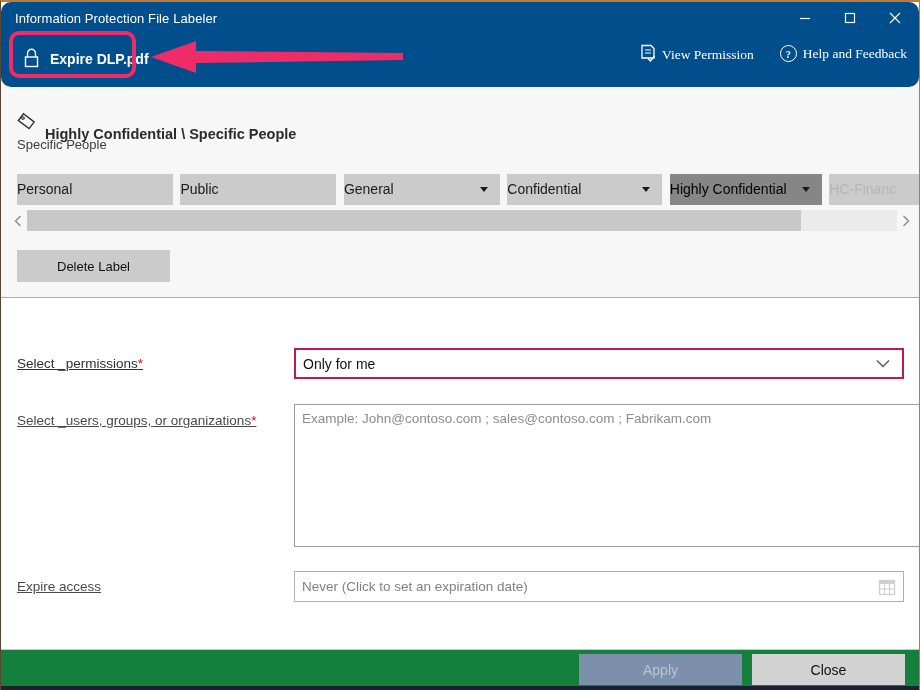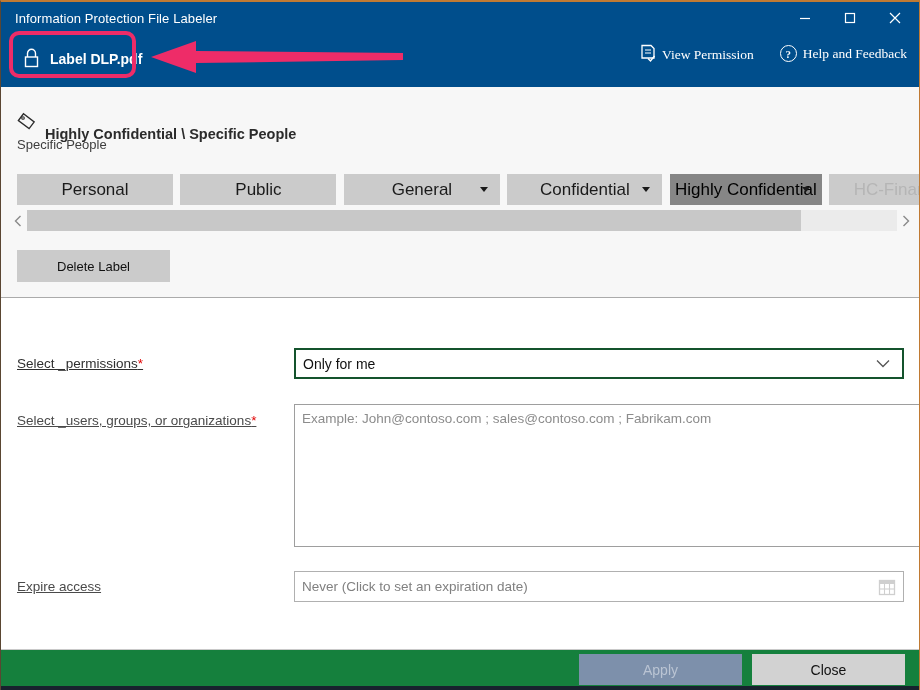--- a/index.html
+++ b/index.html
@@ -3,21 +3,21 @@
 <meta charset="utf-8">
 <style>
   * { margin:0; padding:0; box-sizing:border-box; }
   html,body { width:920px; height:690px; font-family:"Liberation Sans", sans-serif; }
   #app {
     position:relative; width:920px; height:690px; background:#ffffff; overflow:hidden;
     border-left:1px solid #5a4632; border-right:1px solid #c07a33; border-top:2px solid #c07a33;
   }
 
   
-  .header { position:absolute; left:0; top:0; width:100%; height:85px; background:#004e8c; }
+  .header { position:absolute; left:0; top:0; width:100%; height:85px; background:#004e8c;border-radius:10px; }
   .titlebar { position:absolute; left:0; top:0; width:100%; height:32px; display:flex; align-items:center; }
   .title-text { color:#ffffff; font-size:13px; padding-left:14px; letter-spacing:.1px; }
   .win-controls { position:absolute; right:2px; top:0; height:32px; display:flex; }
   .win-btn { width:45px; height:32px; display:flex; align-items:center; justify-content:center; cursor:default; }
 
   .subheader { position:absolute; left:0; top:32px; width:100%; height:53px; }
   .file-chip { position:absolute; left:22px; top:14px; display:flex; align-items:center; gap:10px; }
   .file-name { color:#ffffff; font-size:14px; font-weight:600; }
   .hl-box { position:absolute; left:8px; top:-3px; width:127px; height:47px; border:4px solid #ee2c68; border-radius:10px; pointer-events:none; }
   .annot-arrow { position:absolute; left:147px; top:2px; pointer-events:none; }
@@ -26,43 +26,43 @@
   .header-link { display:flex; align-items:flex-end; gap:6px; color:#ffffff; font-size:13.5px; cursor:pointer;font-family:Liberation Serif, serif; }
   .help-circle { width:17px; height:17px; border:1.4px solid #fff; border-radius:50%; display:flex; align-items:center; justify-content:center; font-size:11px; font-weight:700; color:#fff; }
 
   
   .top-section { position:absolute; left:0; top:85px; width:100%; height:211px; background:#f7f7f7; border-bottom:1px solid #ababab; }
   .breadcrumb { position:absolute; left:16px; top:13px; display:flex; align-items:center; gap:9px; }
   .breadcrumb-text { font-size:14.5px; font-weight:700; color:#2b2b2b;margin-top:26px; }
   .subtitle { position:absolute; left:16px; top:50px; font-size:13px; color:#3d3d3d; }
 
   .label-row { position:absolute; left:16px; top:87px; height:31px; width:904px; overflow:hidden; white-space:nowrap; }
-  .label-btn { position:relative; display:inline-block; vertical-align:top; height:31px; line-height:31px; text-align:center;
-               background:#cbcbcb; color:#1a1a1a; font-size:17px; margin-right:3px; cursor:pointer; }
+  .label-btn { position:relative; display:inline-block; vertical-align:top; height:31px; line-height:31px; text-align:left;
+               background:#cbcbcb; color:#1a1a1a; font-size:14px; margin-right:3px; cursor:pointer; }
   .label-btn.selected { background:#868686; color:#000; }
   .label-btn.dimmed { color:#b5b5b5; }
   .dd-arrow { position:absolute; right:12px; top:13px; width:0; height:0; border-left:4.5px solid transparent; border-right:4.5px solid transparent; border-top:5px solid #1a1a1a; }
 
   .hscroll { position:absolute; left:8px; top:123px; width:906px; height:21px; display:flex; align-items:center; }
   .hs-arrow { width:18px; height:21px; display:flex; align-items:center; justify-content:center; cursor:pointer; }
   .hs-track { flex:1; height:21px; background:#ebebeb; position:relative; }
   .hs-thumb { position:absolute; left:0; top:0; height:21px; width:89%; background:#c8c8c8; cursor:pointer; }
 
   .delete-btn { position:absolute; left:16px; top:163px; width:153px; height:32px; background:#cbcbcb; border:none;
                 font-family:inherit; font-size:13px; color:#111; cursor:pointer; }
 
   
   .form-section { position:absolute; left:0; top:296px; width:100%; height:351px; background:#ffffff; }
   .fld-label { position:absolute; left:16px; font-size:13.5px; color:#3c3c3c;text-decoration:underline; }
   .req { color:#e00000; }
   .lbl-perm { top:58px; color:#2f2f2f; }
   .lbl-users { top:115px; color:#4a4a4a; }
   .lbl-expire { top:281px; color:#4a4a4a; }
 
-  .perm-select { position:absolute; left:293px; top:50px; width:610px; height:31px; border:2px solid #14532d; background:#fff;
+  .perm-select { position:absolute; left:293px; top:50px; width:610px; height:31px; border:2px solid #be185d; background:#fff;
                  display:flex; align-items:center; cursor:pointer; }
   .perm-value { font-size:14px; color:#111; padding-left:7px; flex:1; }
   .perm-chevron { margin-right:12px; display:flex; }
 
   .users-box { position:absolute; left:293px; top:106px; width:690px; height:143px; }
   .users-textarea { width:100%; height:100%; resize:none; border:1px solid #9e9e9e; background:#fff; font-family:inherit;
                     font-size:13.5px; color:#333; padding:6px 30px 6px 7px; outline:none; }
   .users-textarea::placeholder { color:#8c8c8c; opacity:1; }
   .book-icon-wrap { position:absolute; right:8px; top:8px; cursor:pointer; }
 
@@ -105,21 +105,21 @@
         </div>
       </div>
     </div>
 
     <div class="subheader">
       <div class="file-chip">
         <svg width="17" height="21" viewBox="0 0 17 21">
           <path d="M4.5 9 V5.5 a4 4.2 0 0 1 8 0 V9" fill="none" stroke="#fff" stroke-width="1.4"></path>
           <rect x="2.5" y="9" width="12" height="9.5" fill="none" stroke="#fff" stroke-width="1.4"></rect>
         </svg>
-        <span class="file-name">Label DLP.pdf</span>
+        <span class="file-name">Expire DLP.pdf</span>
       </div>
       <div class="hl-box"></div>
       <svg class="annot-arrow" width="258" height="42" viewBox="0 0 258 42">
         <polygon points="3,21 48,5 48,15 255,17 255,24 48,27 48,37" fill="#ee2c68"></polygon>
       </svg>
 
       <div class="header-links">
         <div class="header-link">
           <svg width="17" height="19" viewBox="0 0 17 19">
             <path d="M3 1.5 h9 l3 3 v9.5 h-12 z" fill="none" stroke="#fff" stroke-width="1.3"></path>

